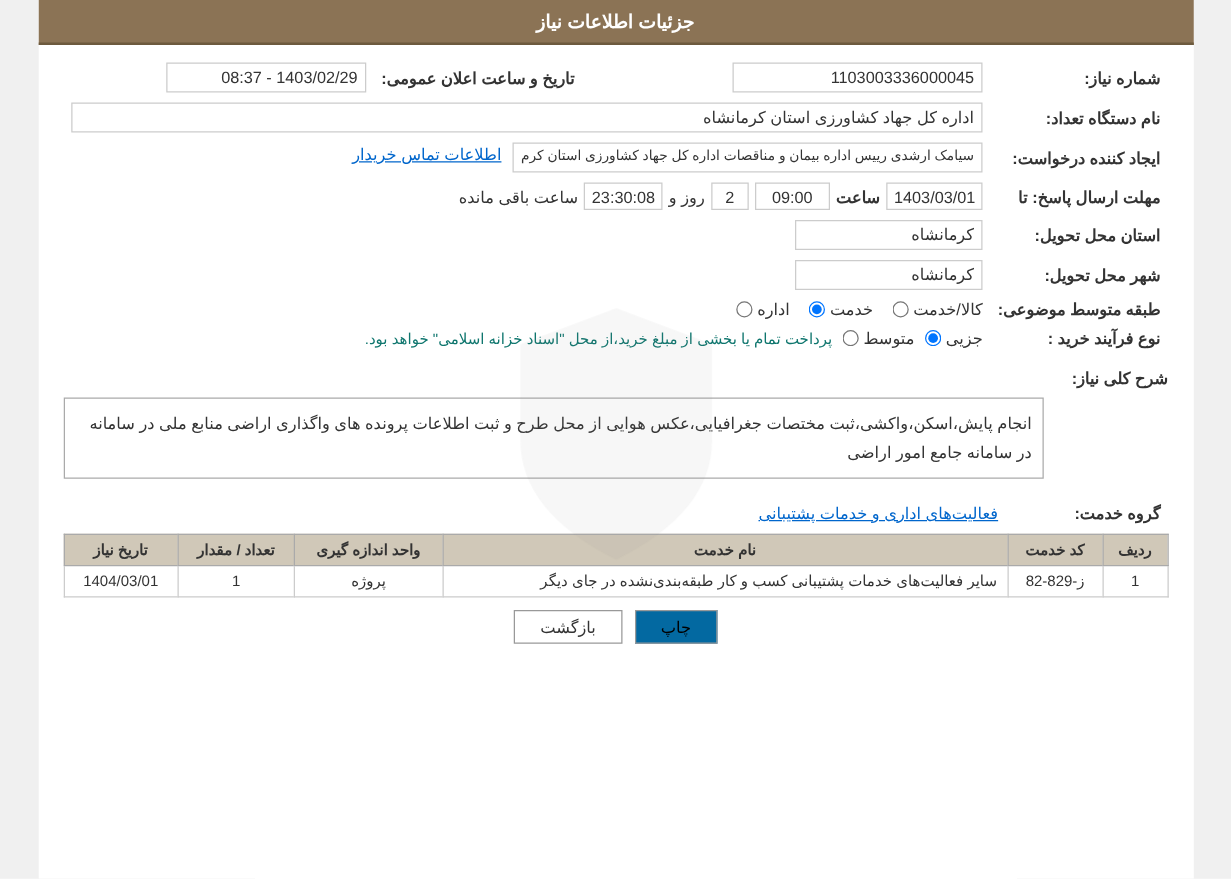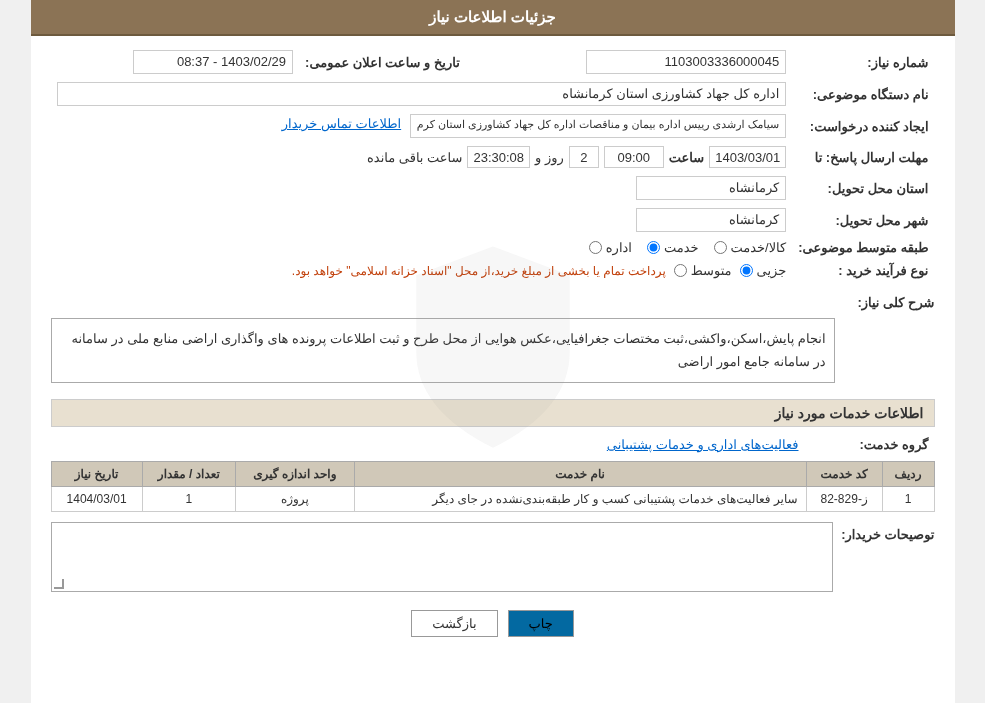--- a/index.html
+++ b/index.html
@@ -227,21 +227,21 @@
           <span class="input-box" style="min-width:200px;">1103003336000045</span>
         </td>
         <td style="width:20px;"></td>
         <td class="label-cell" style="text-align:left;">تاریخ و ساعت اعلان عمومی:</td>
         <td>
           <span class="input-box" style="min-width:160px;">1403/02/29 - 08:37</span>
         </td>
       </tr>
 
       <tr>
-        <td class="label-cell">نام دستگاه موضوعی:</td>
+        <td class="label-cell">نام دستگاه تعداد:</td>
         <td colspan="4">
           <span class="input-full" style="display:inline-block; width:100%;">اداره کل جهاد کشاورزی استان کرمانشاه</span>
         </td>
       </tr>
 
       <tr>
         <td class="label-cell">ایجاد کننده درخواست:</td>
         <td colspan="4">
           <span class="input-box" style="min-width:350px; font-size:11px;">سیامک ارشدی رییس اداره بیمان و مناقصات اداره کل جهاد کشاورزی استان کرم</span>
           <span class="link-blue" style="margin-right:5px;">اطلاعات تماس خریدار</span>
@@ -302,33 +302,32 @@
         <td colspan="4">
           <div class="process-row">
             <label class="radio-item">
               <span>جزیی</span>
               <input type="radio" name="process" checked="" style="">
             </label>
             <label class="radio-item">
               <span>متوسط</span>
               <input type="radio" name="process" style="">
             </label>
-            <span style="font-size:12px; color:#c2410c;">پرداخت تمام یا بخشی از مبلغ خرید،از محل "اسناد خزانه اسلامی" خواهد بود.</span>
+            <span style="font-size:12px; color:#0f766e;">پرداخت تمام یا بخشی از مبلغ خرید،از محل "اسناد خزانه اسلامی" خواهد بود.</span>
           </div>
         </td>
       </tr>
     </tbody>
       </table>
 
     <div style="display:flex; align-items:flex-start; gap:10px; margin: 8px 0; direction:rtl;">
       <span class="label-cell" style="white-space:nowrap; font-weight:bold; padding-top:5px; width:90px;">شرح کلی نیاز:</span>
       <div class="description-box" style="flex:1;">انجام پایش،اسکن،واکشی،ثبت مختصات جغرافیایی،عکس هوایی از محل طرح و ثبت اطلاعات پرونده های واگذاری اراضی منابع ملی در سامانه در سامانه جامع امور اراضی</div>
     </div>
 
-    <div class="section-title">اطلاعات خدمات مورد نیاز</div>
 
     <table class="info-table" style="margin-bottom:5px;">
       <tbody>
           <tr>
         <td class="label-cell">گروه خدمت:</td>
         <td>
           <span class="link-blue">فعالیت‌های اداری و خدمات پشتیبانی</span>
         </td>
       </tr>
     </tbody>
@@ -350,25 +349,19 @@
         <td>1</td>
         <td>ز-829-82</td>
         <td class="text-right">سایر فعالیت‌های خدمات پشتیبانی کسب و کار طبقه‌بندی‌نشده در جای دیگر</td>
         <td>پروژه</td>
         <td>1</td>
         <td>1404/03/01</td>
       </tr>
         </tbody>
     </table>
 
-    <div class="buyer-notes" style="margin-top:10px;">
-      <span class="buyer-notes-label">توصیحات خریدار:</span>
-      <div class="buyer-notes-area">
-        <div class="resize-handle"></div>
-      </div>
-    </div>
 
     <div class="buttons-row">
       <button class="btn btn-print">چاپ</button>
       <button class="btn btn-back">بازگشت</button>
     </div>
   </div>
 </div>
 
 </body></html>

